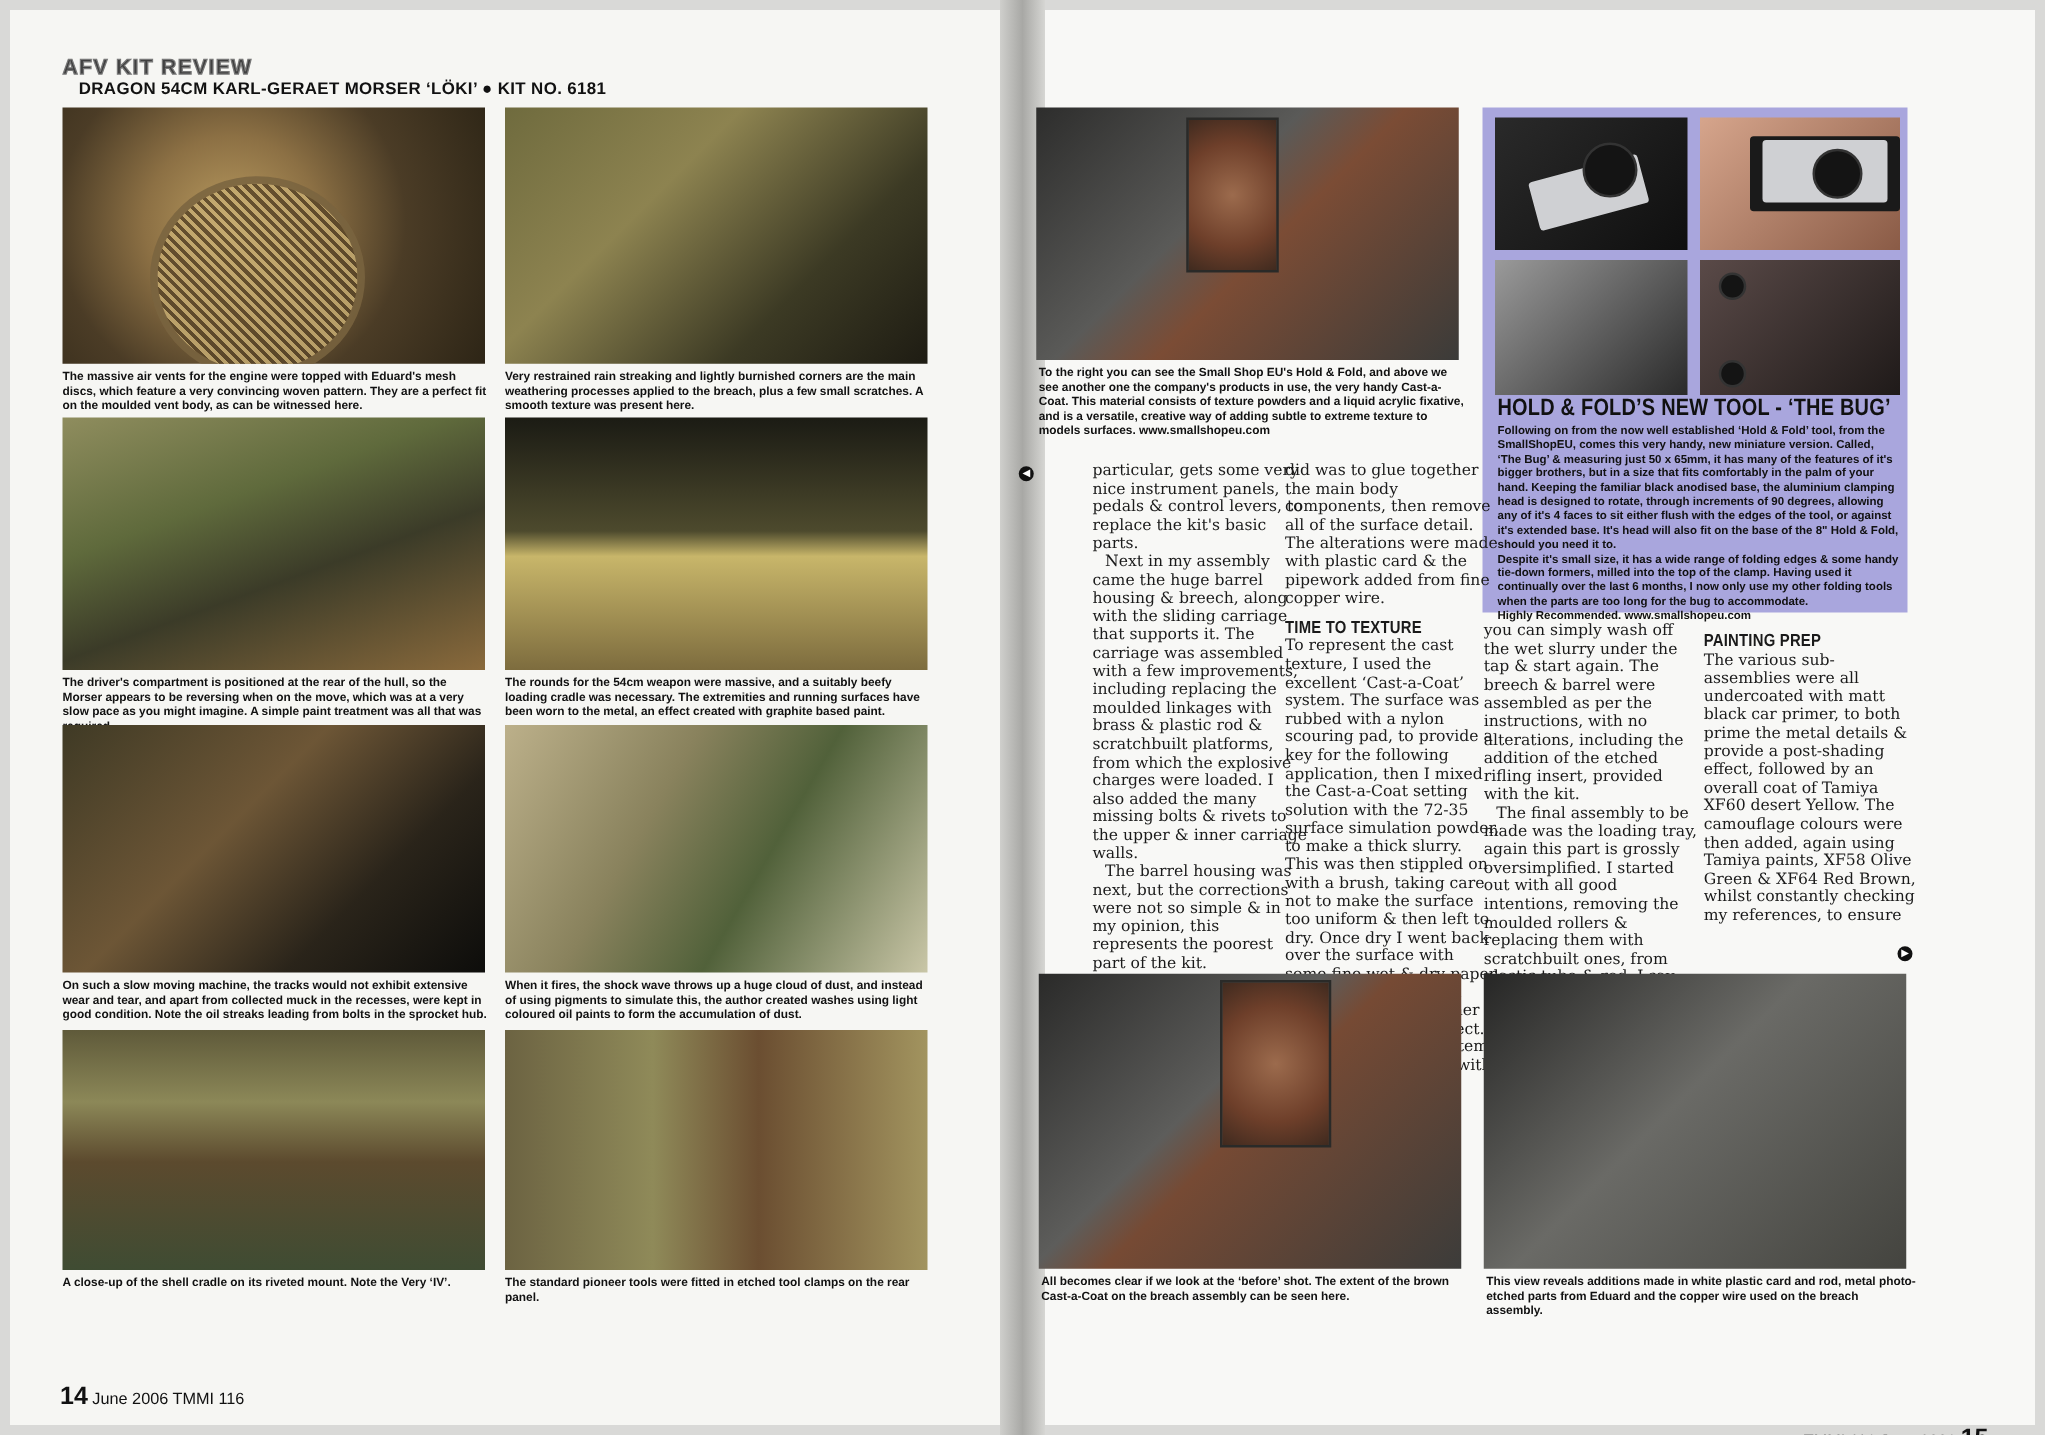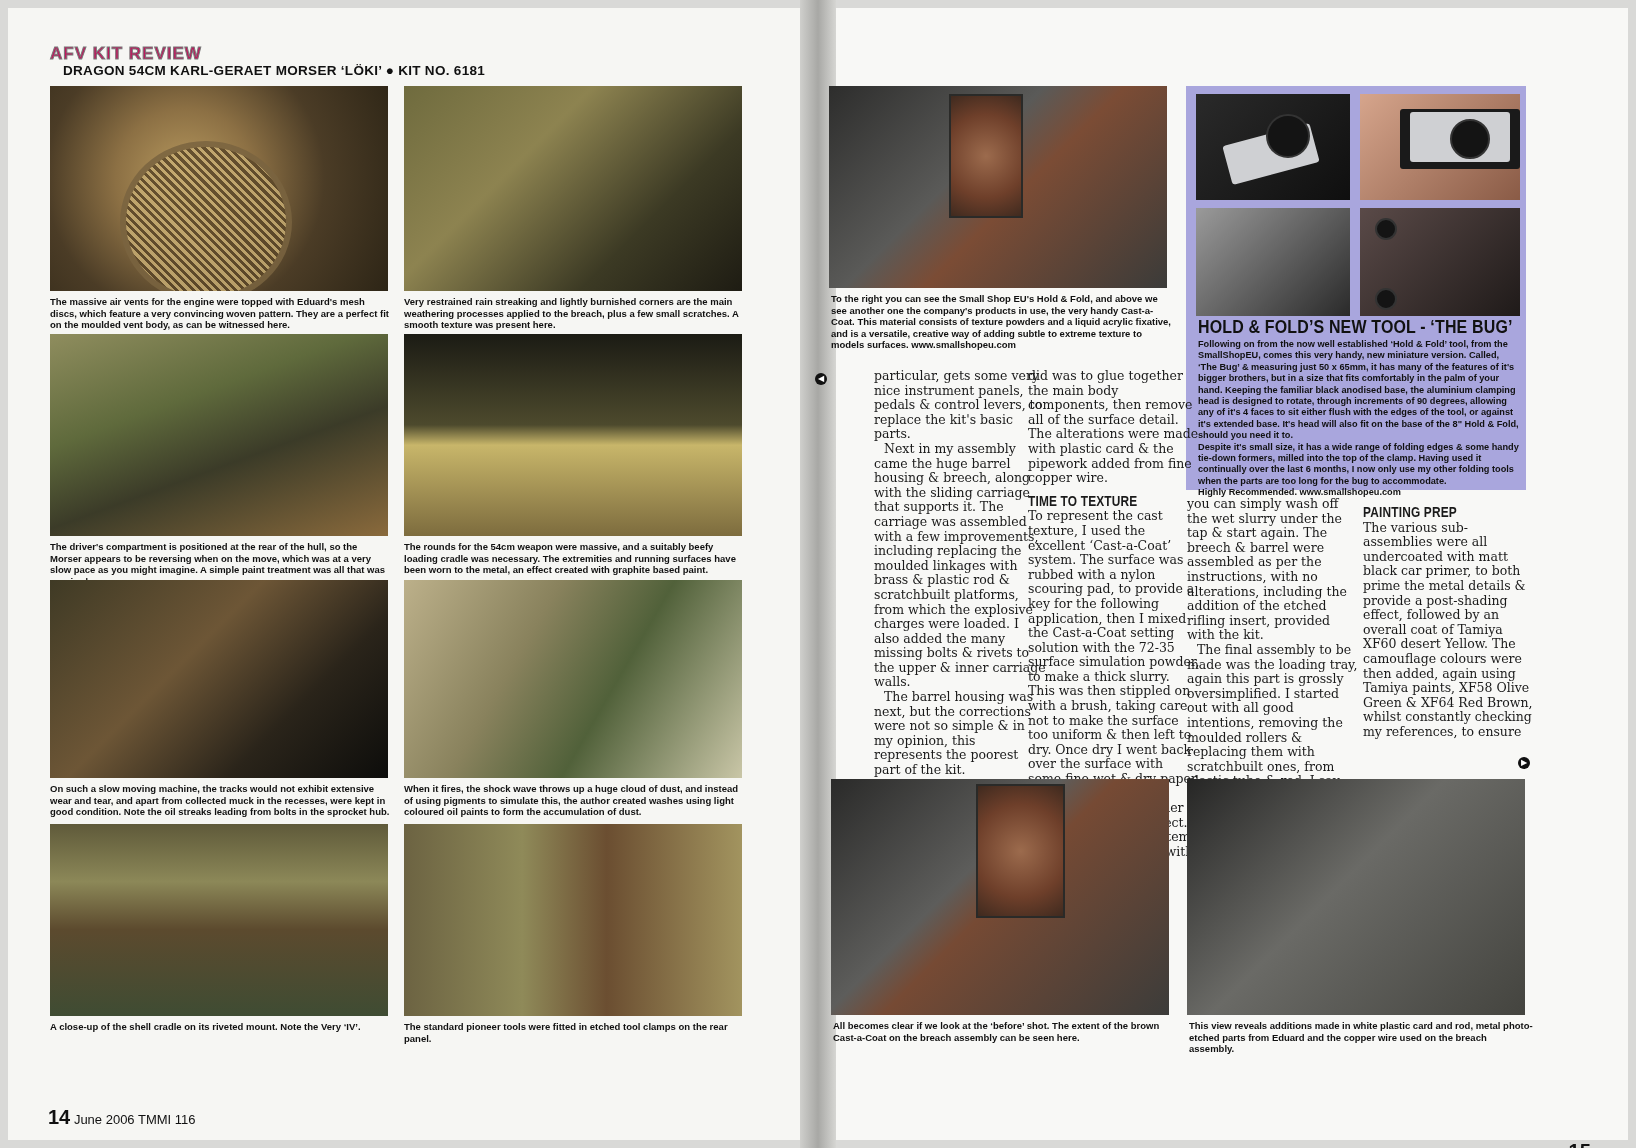--- a/index.html
+++ b/index.html
@@ -1,21 +1,21 @@
 <!DOCTYPE html>
 <html><head>
 <meta charset="utf-8">
 <style>
   html,body{margin:0;padding:0;}
   body{width:1636px;height:1148px;background:#d9d9d7;position:relative;overflow:hidden;font-family:"Liberation Sans",sans-serif;color:#111;}
   .page{position:absolute;top:8px;height:1132px;background:#f6f6f3;}
   .page.left{left:8px;width:820px;}
   .page.right{left:836px;width:792px;background:#f8f8f6;}
   .gutter{position:absolute;left:800px;top:0;width:36px;height:1148px;background:linear-gradient(90deg,#cfcfcc,#a8a8a5 50%,#d6d6d3);}
-  .kicker{position:absolute;left:50px;top:44px;font-size:17px;font-weight:bold;letter-spacing:1px;color:#be185d;-webkit-text-stroke:1px #777;}
+  .kicker{position:absolute;left:50px;top:44px;font-size:17px;font-weight:bold;letter-spacing:1px;color:#404040;-webkit-text-stroke:1px #777;}
   .headline{position:absolute;left:50px;top:63px;font-size:13.5px;font-weight:bold;letter-spacing:.3px;padding-left:13px;}
   .photo{position:absolute;overflow:hidden;}
   .cap{position:absolute;font-size:9.5px;font-weight:bold;line-height:11.5px;}
   .folio{position:absolute;top:1106px;font-size:13px;}
   .folio b{font-size:20px;}
   .body-col{position:absolute;font-family:"DejaVu Serif",serif;font-size:12.5px;line-height:14.6px;color:#1a1a1a;}
   .body-col p{margin:0;text-indent:10px;}
   .body-col p.first{text-indent:0;}
   .subhead{font-family:"Liberation Sans",sans-serif;font-weight:bold;font-size:14px;letter-spacing:.2px;margin:8px 0 1px;transform:scaleX(.85);transform-origin:left;}
   .arrow{position:absolute;width:12px;height:12px;border-radius:50%;background:#111;color:#fff;font-size:8px;line-height:12px;text-align:center;}

